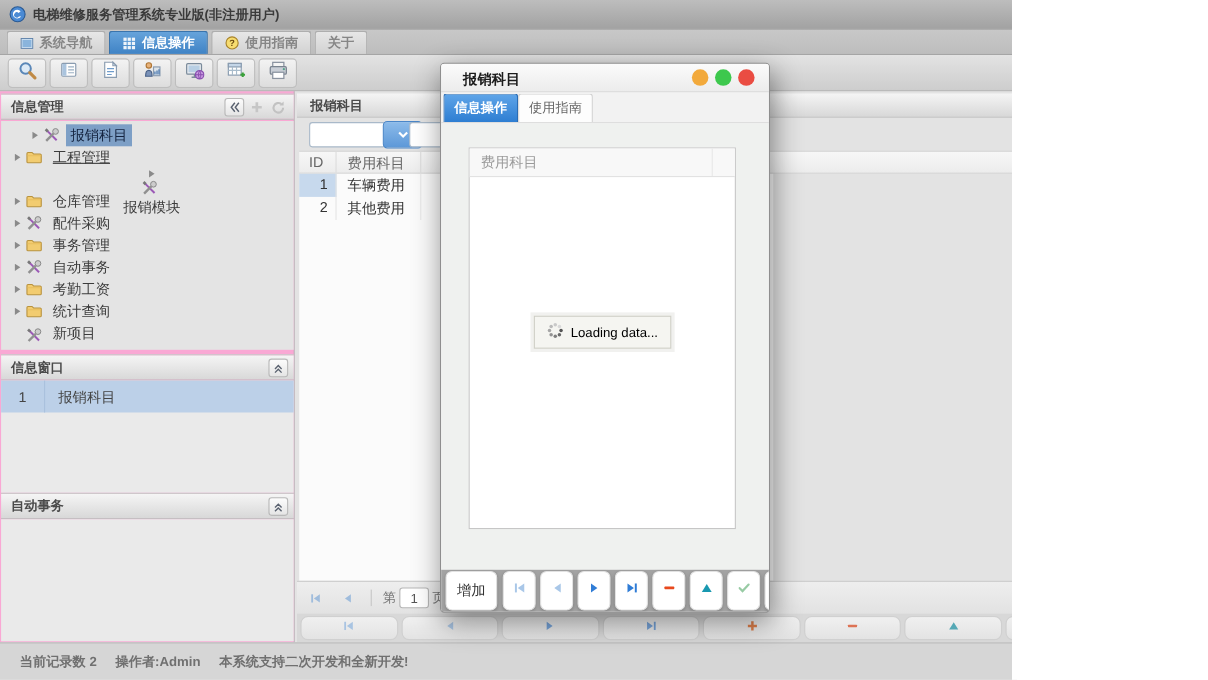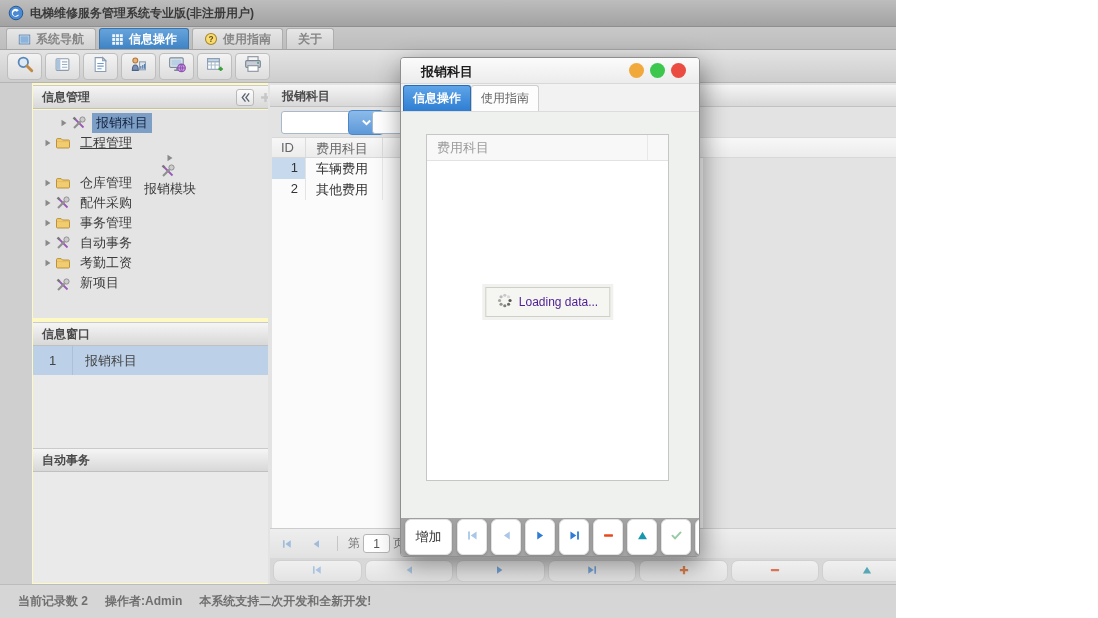--- a/index.html
+++ b/index.html
@@ -1,17 +1,17 @@
 <!DOCTYPE html>
 <html><head>
 <meta charset="utf-8">
 <style>
   html,body{margin:0;padding:0;}
   body{font-family:"Liberation Sans",sans-serif;}
-  .screen{position:relative;width:896px;height:618px;background:#cfcfcf;overflow:hidden;}
+  .screen{position:relative;width:896px;height:618px;background:#cfcfcf;overflow:hidden;padding-left:24px;}
   .screen *{box-sizing:border-box;}
 
   
   .titlebar{position:absolute;left:0;top:0;width:1098px;height:27px;
     background:linear-gradient(#bdbdbd,#a2a2a2);border-bottom:1px solid #8f8f8f;
     display:flex;align-items:center;padding-left:8px;}
   .app-icon{display:inline-flex;width:16px;height:16px;}
   .title-text{font-size:12px;font-weight:bold;color:#3a3a3a;margin-left:6px;}
   .win-circles{position:absolute;right:14px;top:6px;display:flex;gap:6px;}
   .circle{width:15px;height:15px;border-radius:50%;}
@@ -27,22 +27,22 @@
   .tab-ic{display:inline-flex;}
 
   
   .toolbar{position:absolute;left:0;top:50px;width:1098px;height:33px;
     background:linear-gradient(#e3e3e3,#cdcdcd);border-bottom:1px solid #b5b5b5;
     display:flex;align-items:center;padding-left:7px;gap:3px;}
   .tool-btn{width:35px;height:27px;background:linear-gradient(#f3f3f3,#dddddd);
     border:1px solid #bebebe;border-radius:4px;display:flex;align-items:center;justify-content:center;}
 
   
-  .sidebar{position:absolute;left:0;top:83px;width:268px;height:501px;background:#fef9c3;
-    border-right:1px solid #b2b2b2;margin-left:32px;}
+  .sidebar{position:absolute;left:0;top:83px;width:268px;height:501px;background:#f9a8d4;
+    border-right:1px solid #b2b2b2;}
   .panel-header{position:absolute;left:1px;width:266px;height:24px;
     background:linear-gradient(#f5f5f5,#d8d8d8);border-top:1px solid #cacaca;border-bottom:1px solid #c0c0c0;
     font-size:12px;font-weight:bold;color:#4a4a4a;line-height:23px;padding-left:9px;}
   .ph-info{top:2px;} .ph-window{top:239px;} .ph-report{top:365px;}
   .hdr-btns{position:absolute;right:5px;top:3px;display:flex;gap:2px;align-items:center;}
   .hdr-btn{width:18px;height:17px;display:flex;align-items:center;justify-content:center;}
   .hdr-btn.boxed{background:linear-gradient(#fcfcfc,#e5e5e5);border:1px solid #b9b9b9;border-radius:3px;}
 
   .tree{position:absolute;top:27px;left:1px;width:266px;height:208px;background:#e4e4e4;padding-top:3px;}
   .tree-item{height:20px;display:flex;align-items:center;font-size:13px;color:#3c3c3c;cursor:default;}
@@ -119,21 +119,21 @@
     border:1px solid #2a6cb4;border-bottom:none;}
   .dlg-tab.inactive{background:#fdfdfd;color:#666;border:1px solid #cfcfcf;border-bottom:none;}
   .dlg-content{position:absolute;top:54px;left:0;right:0;height:406px;background:#eff1ef;}
   .dlg-grid{position:absolute;left:25px;top:22px;width:243px;height:347px;background:#fff;
     border:1px solid #c6c6c6;}
   .dlg-grid-header{height:26px;background:#f8f8f8;border-bottom:1px solid #e2e2e2;
     font-size:13px;color:#9a9a9a;line-height:26px;padding-left:10px;position:relative;}
   .dlg-grid-header::after{content:'';position:absolute;right:20px;top:0;bottom:0;border-left:1px solid #e8e8e8;}
   .loading-box{position:absolute;left:50%;top:152px;transform:translateX(-50%);
     display:flex;align-items:center;gap:7px;background:#f5f5f1;border:1px solid #cfcfc7;
-    padding:5px 11px;font-size:12px;color:#4c1d95;white-space:nowrap;box-shadow:0 0 0 3px rgba(235,235,232,0.7);}
+    padding:5px 11px;font-size:12px;color:#000000;white-space:nowrap;box-shadow:0 0 0 3px rgba(235,235,232,0.7);}
   .dlg-buttons{position:absolute;left:0;top:460px;right:0;height:40px;background:#a3a3a3;}
   .dlg-btn{position:absolute;top:1px;height:36px;background:#fff;border:1px solid #e2e2e2;
     border-radius:6px;box-shadow:0 1px 3px rgba(0,0,0,0.18);
     display:flex;align-items:center;justify-content:center;}
   .dlg-add{left:4px;width:47px;font-size:13px;color:#333;}
 </style>
 </head>
 <body>
 
 <div class="screen">
@@ -386,20 +386,34 @@
               <path d="M3 2l6 4-6 4z" fill="#8a8a8a"></path>
             </svg>
           </span>
           <span class="tree-ic">
             <svg width="16" height="16" viewBox="0 0 16 16" xmlns="http://www.w3.org/2000/svg">
               <path d="M1.5 4.6c0-.6.4-1 1-1h3.6l1.4 1.4h6c.6 0 1 .4 1 1v6c0 .6-.4 1-1 1h-11c-.6 0-1-.4-1-1z" fill="#f2cc70" stroke="#b8923e"></path>
               <path d="M2 6.6h12.5" stroke="#e8be5c"></path>
             </svg>
           </span>
           <span class="tree-label">考勤工资</span>
+        </div>
+        <div class="tree-item" style="padding-left: 8px;">
+          <span class="tree-arrow">
+            <svg width="10" height="10" viewBox="0 0 12 12" xmlns="http://www.w3.org/2000/svg">
+              <path d="M3 2l6 4-6 4z" fill="#8a8a8a"></path>
+            </svg>
+          </span>
+          <span class="tree-ic">
+            <svg width="16" height="16" viewBox="0 0 16 16" xmlns="http://www.w3.org/2000/svg">
+              <path d="M1.5 4.6c0-.6.4-1 1-1h3.6l1.4 1.4h6c.6 0 1 .4 1 1v6c0 .6-.4 1-1 1h-11c-.6 0-1-.4-1-1z" fill="#f2cc70" stroke="#b8923e"></path>
+              <path d="M2 6.6h12.5" stroke="#e8be5c"></path>
+            </svg>
+          </span>
+          <span class="tree-label">统计查询</span>
         </div>
         <div class="tree-item" style="padding-left: 8px; align-items: flex-end;">
           <span class="tree-arrow"></span>
           <span class="tree-ic">
             <svg width="16" height="16" viewBox="0 0 16 16" xmlns="http://www.w3.org/2000/svg">
               <path d="M3.5 3.5l9 9" stroke="#9b59b6" stroke-width="1.8"></path>
               <path d="M2.5 2.5l2 2" stroke="#777" stroke-width="2.4"></path>
               <circle cx="11.5" cy="4.5" r="2.6" fill="#cccccc" stroke="#888" stroke-width="0.9"></circle>
               <path d="M3 13l6.5-6.5" stroke="#909090" stroke-width="2.2"></path>
             </svg>

